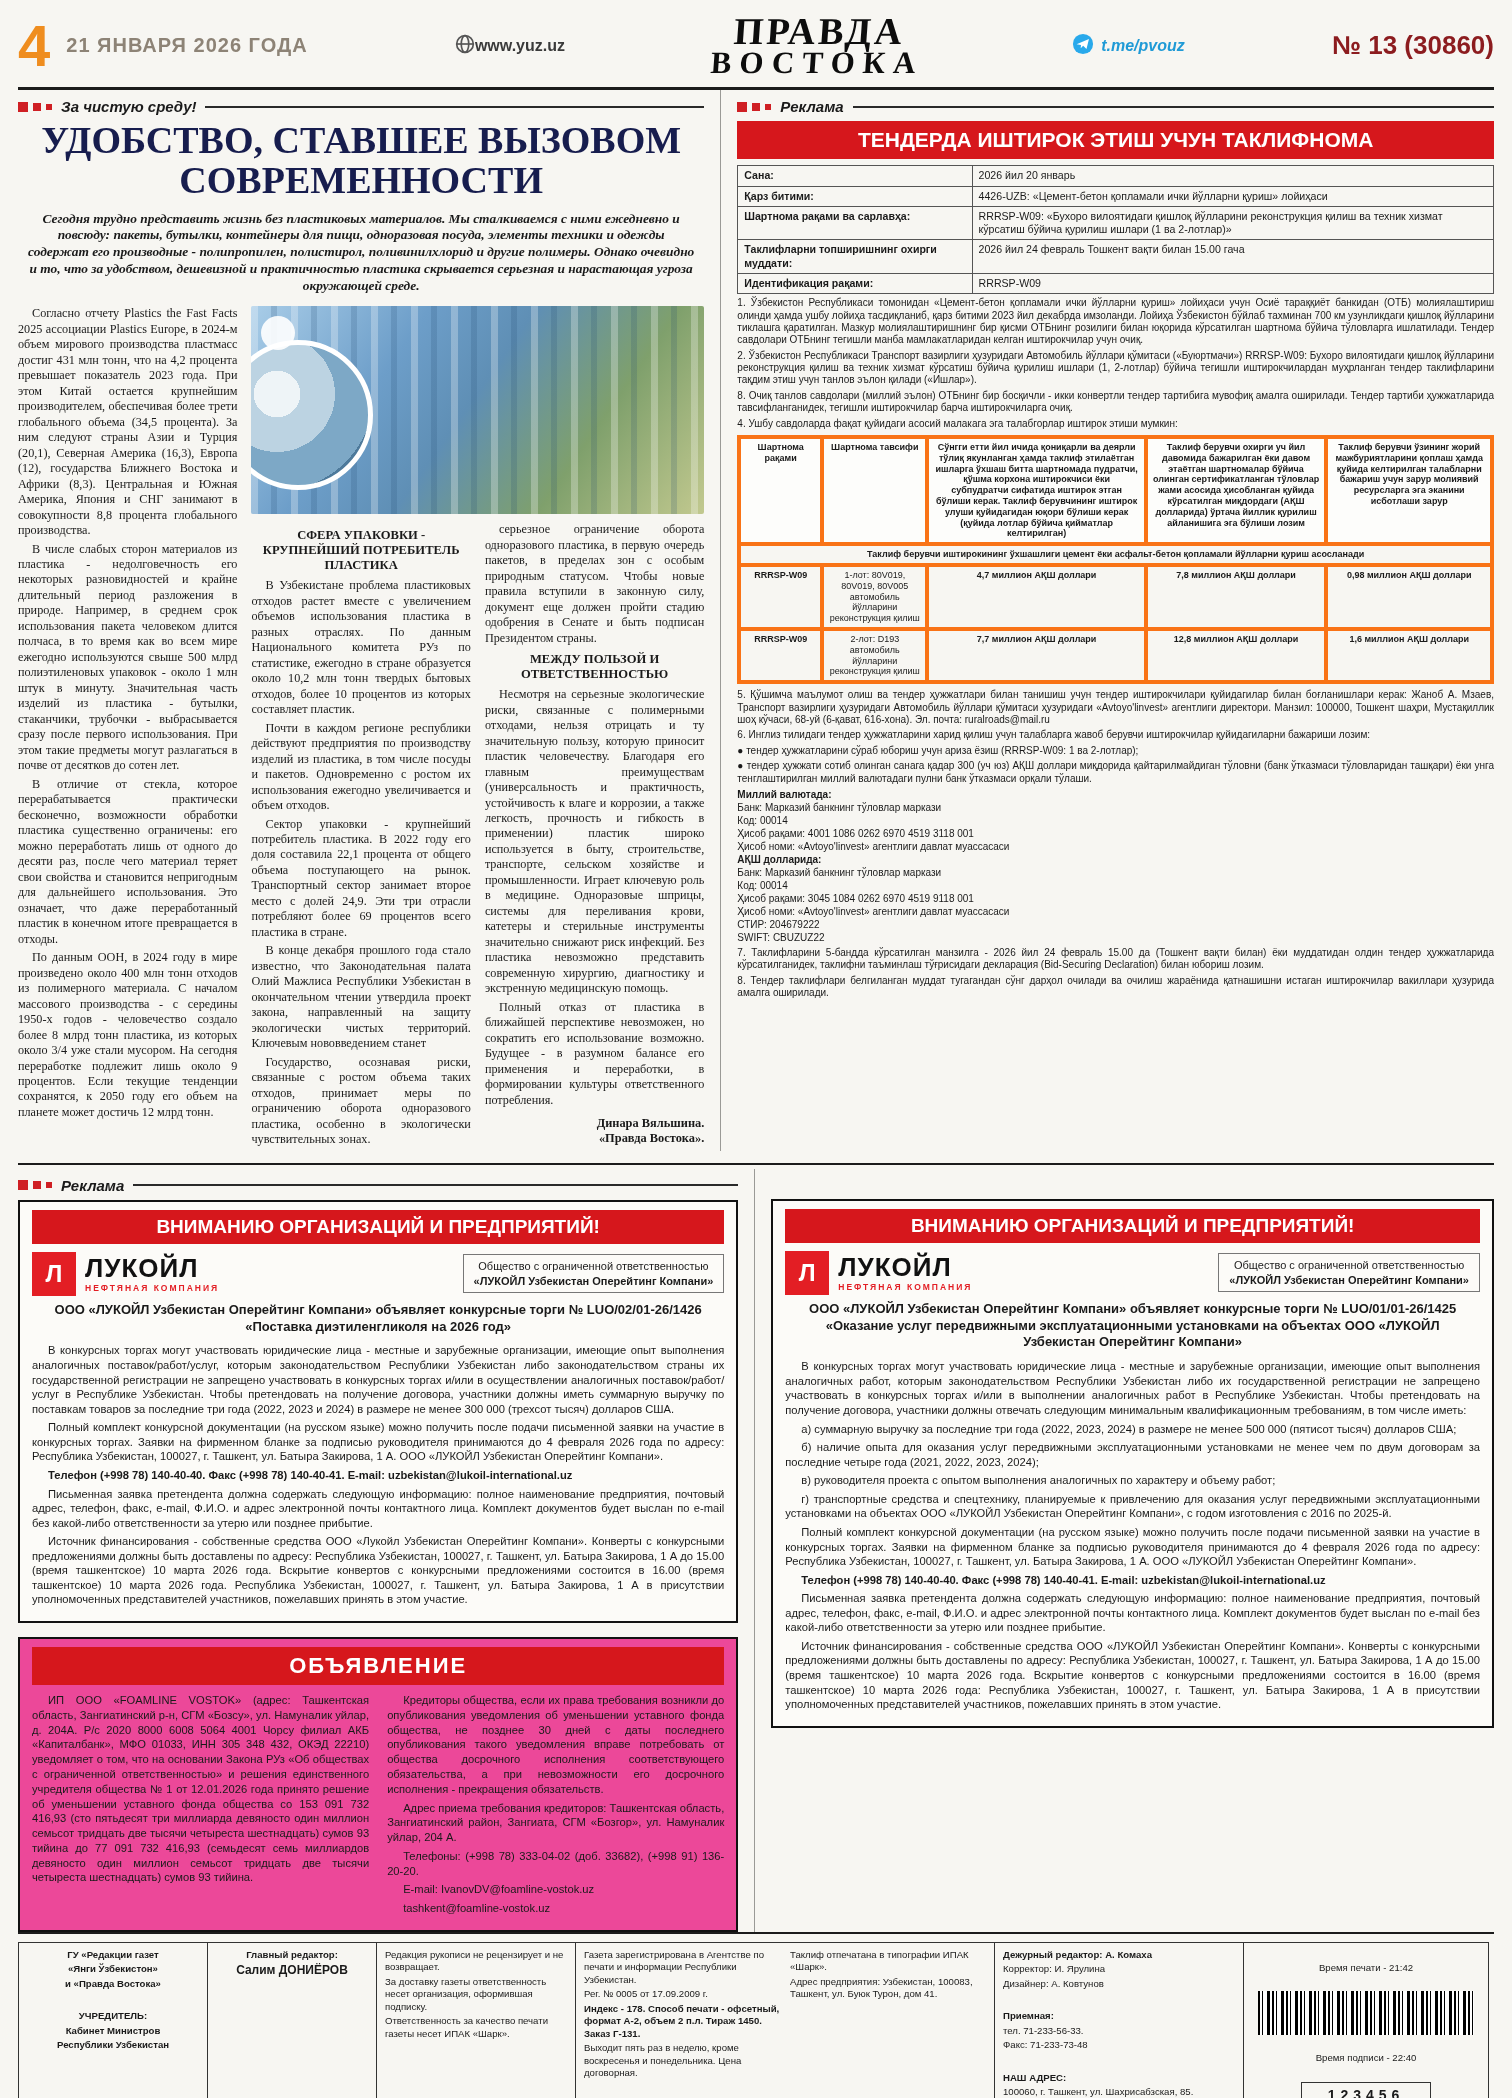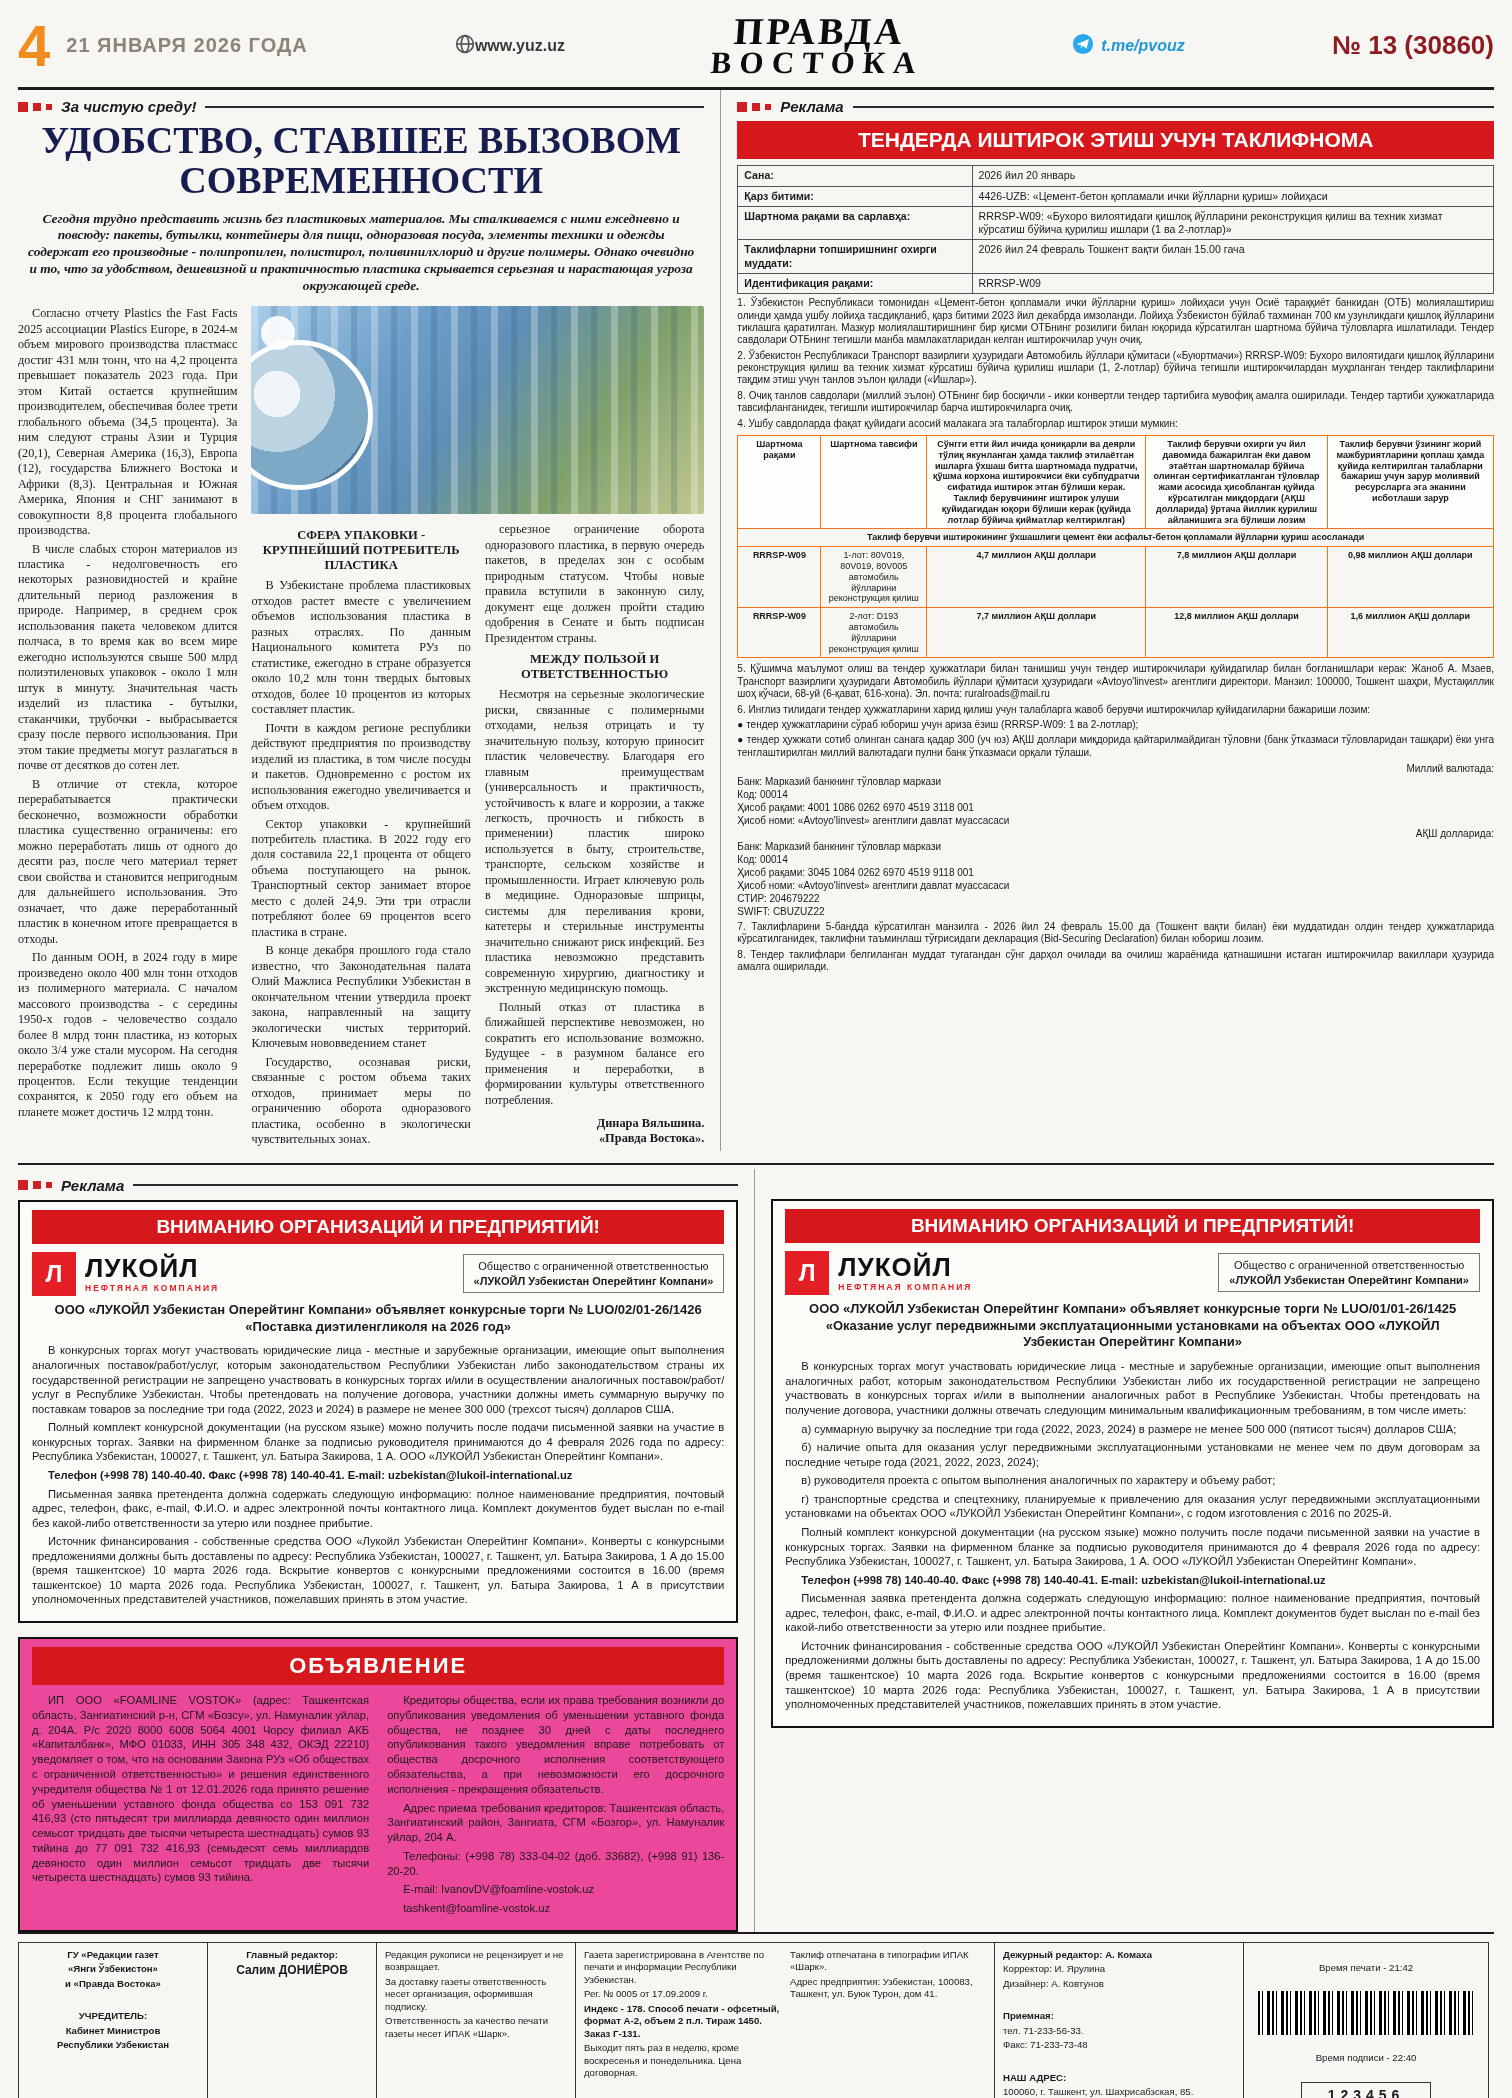--- a/index.html
+++ b/index.html
@@ -59,26 +59,26 @@
   .author { text-align:right; font-family:"Liberation Serif", serif; font-weight:bold; font-size:12.4px; margin-top:8px; }
 
   
   .banner { background:#d6171c; color:#fff; font-weight:900; text-align:center; }
   .tbanner { font-size:21px; padding:7px 4px; margin-bottom:6px; }
   table { width:100%; border-collapse:collapse; }
   .infotbl td { border:1px solid #555; padding:3px 6px; font-size:10.6px; line-height:1.25; vertical-align:top; }
   .infotbl td.lbl { width:31%; font-weight:bold; }
   .tpar { font-size:10px; line-height:1.24; text-align:justify; margin:3px 0; }
   .qualtbl { margin:5px 0; }
-  .qualtbl th, .qualtbl td { border:1px solid #f97316; padding:3px 4px; font-size:9px; line-height:1.2; vertical-align:top; text-align:center; }
+  .qualtbl th, .qualtbl td { border:4px solid #f97316; padding:3px 4px; font-size:9px; line-height:1.2; vertical-align:top; text-align:center; }
   .qualtbl th { font-weight:bold; background:#fdfdfb; }
   .qualtbl td.money { font-weight:bold; }
   .qualtbl .subhdr { font-weight:bold; }
   .bankline { font-size:10px; line-height:1.3; }
-  .bankline.b { font-weight:normal;text-align:right; }
+  .bankline.b { font-weight:bold; }
 
   .b { font-weight:bold; }
 
   
   .bottom { display:flex; gap:16px; border-top:2px solid #1c1c1c; margin-top:12px; padding-top:4px; }
   .bleft { flex:0 0 48.8%; }
   .bright { flex:1; border-left:1px solid #9a9a96; padding-left:16px; padding-top:30px; }
 
   .ad { border:2px solid #111; padding:8px 12px 10px; background:#fcfbf8; }
   .adbanner { font-size:19px; padding:6px 4px; margin-bottom:8px; }

